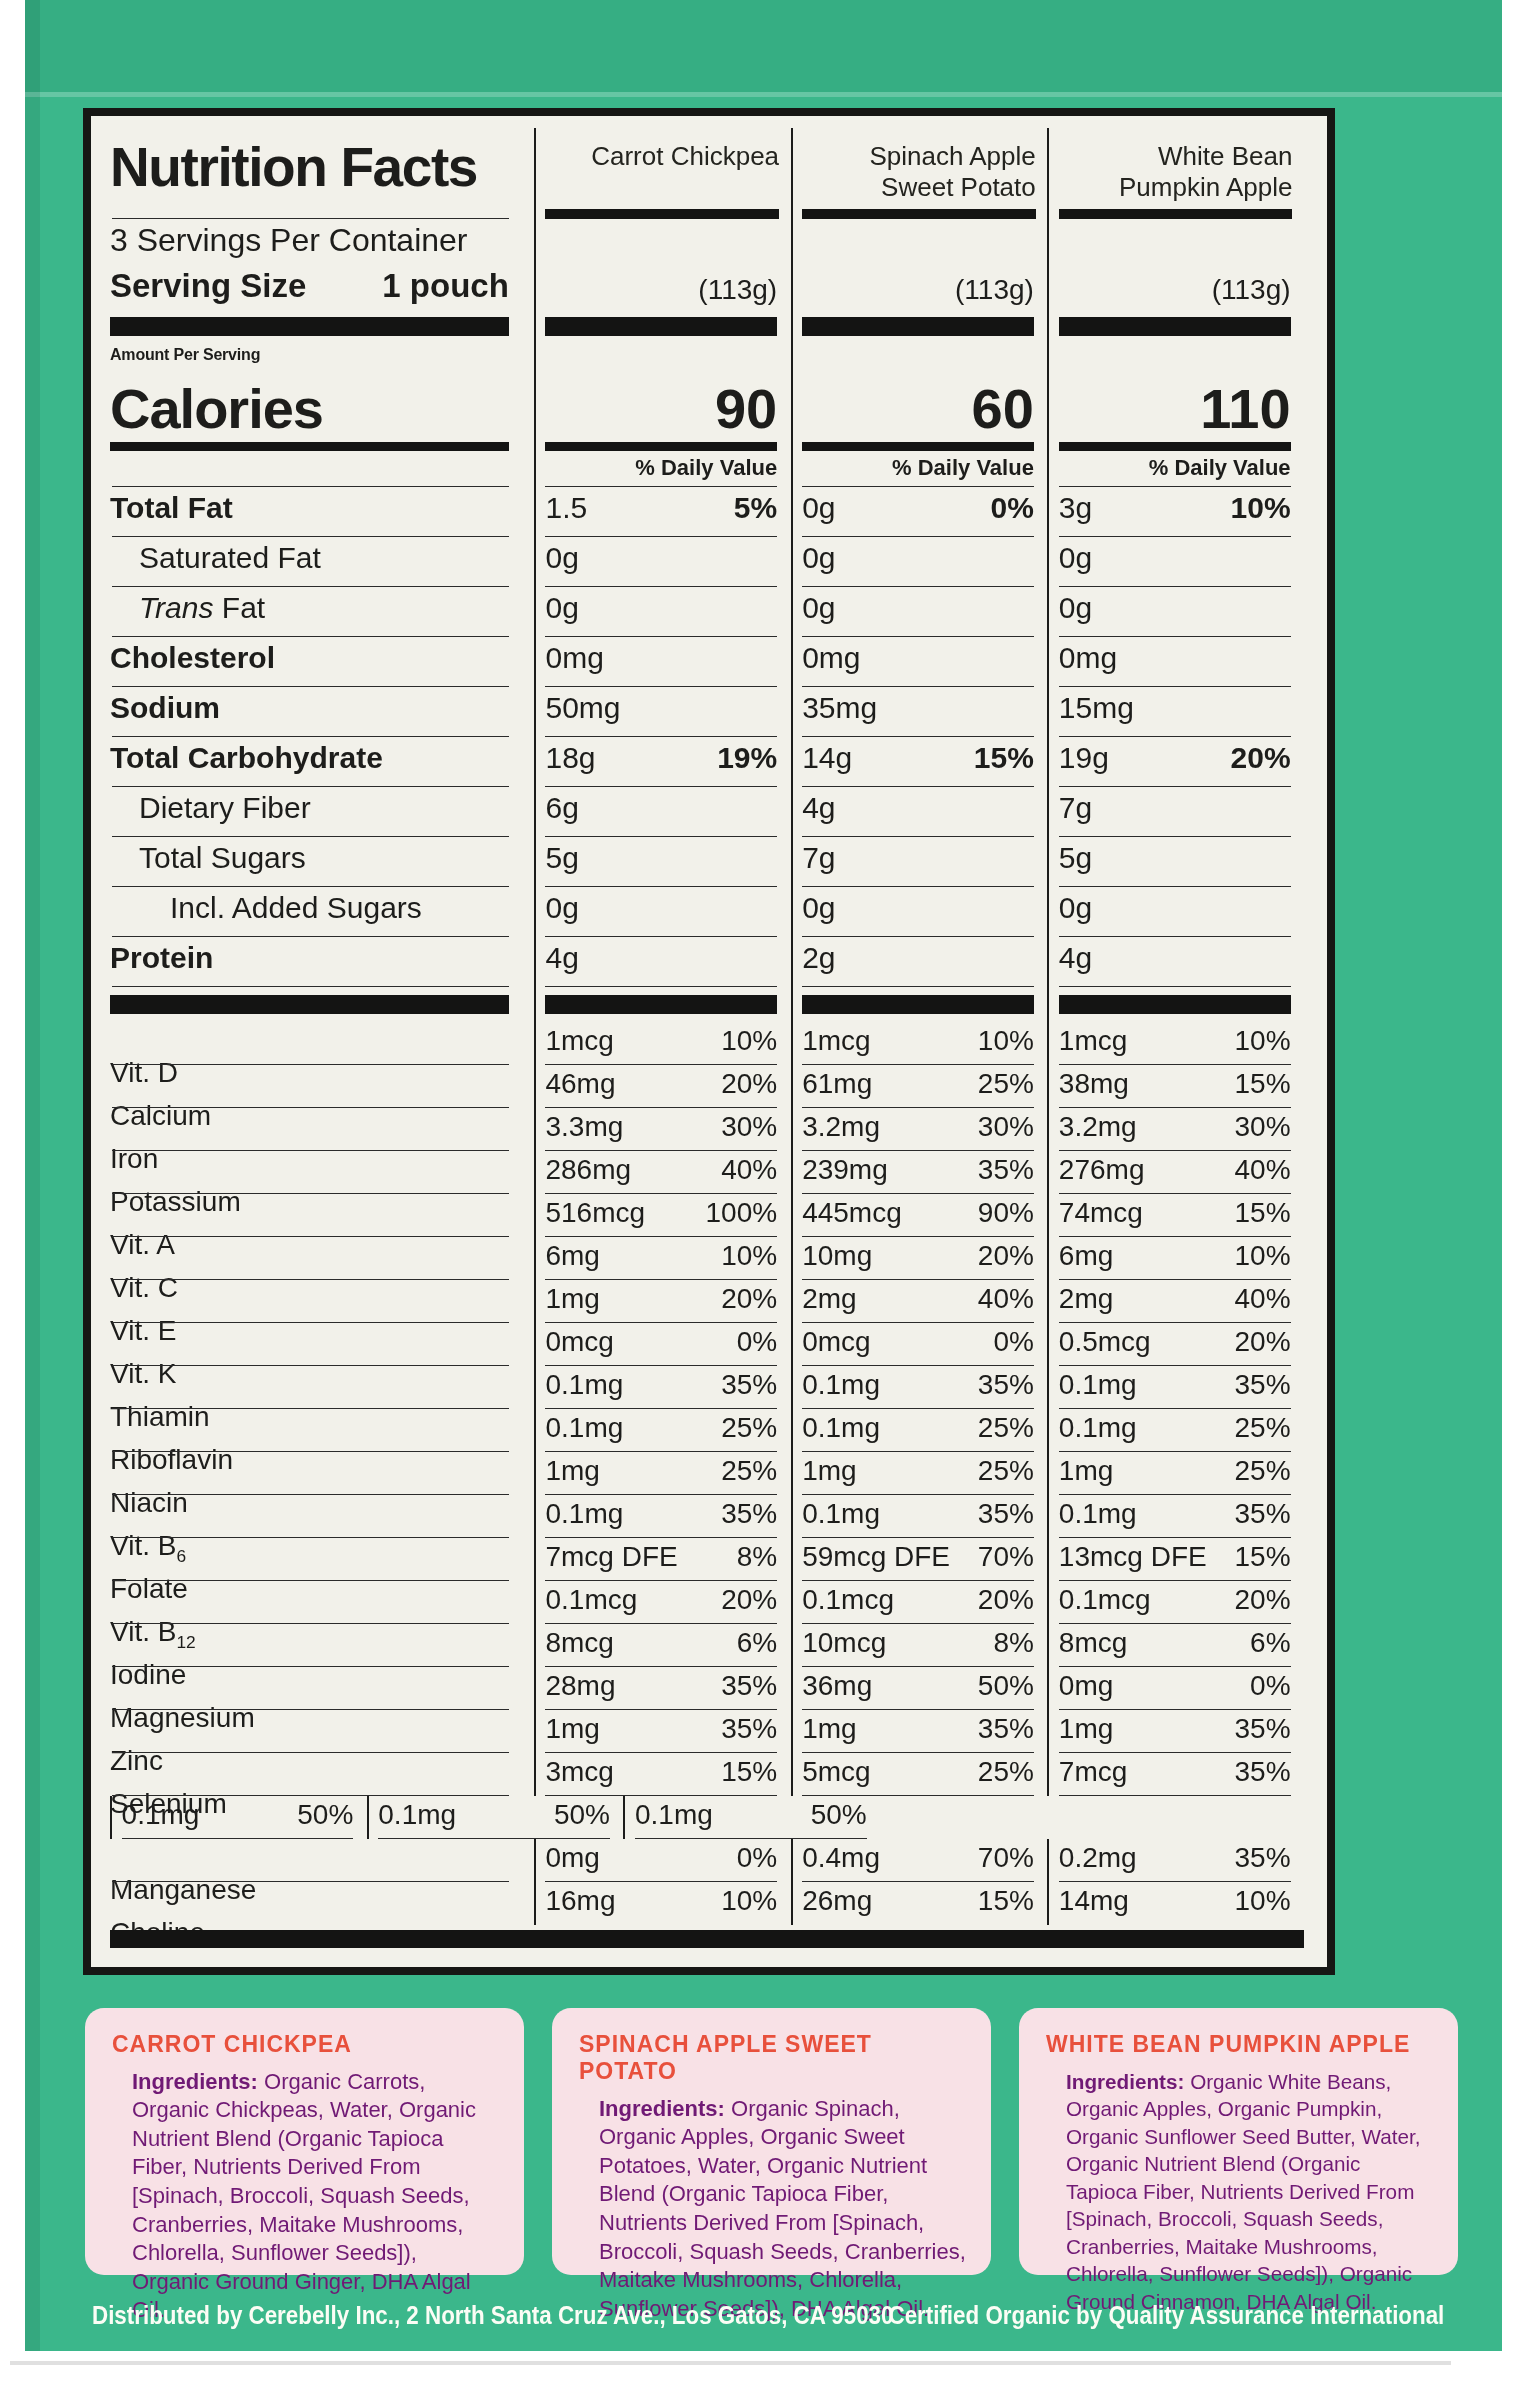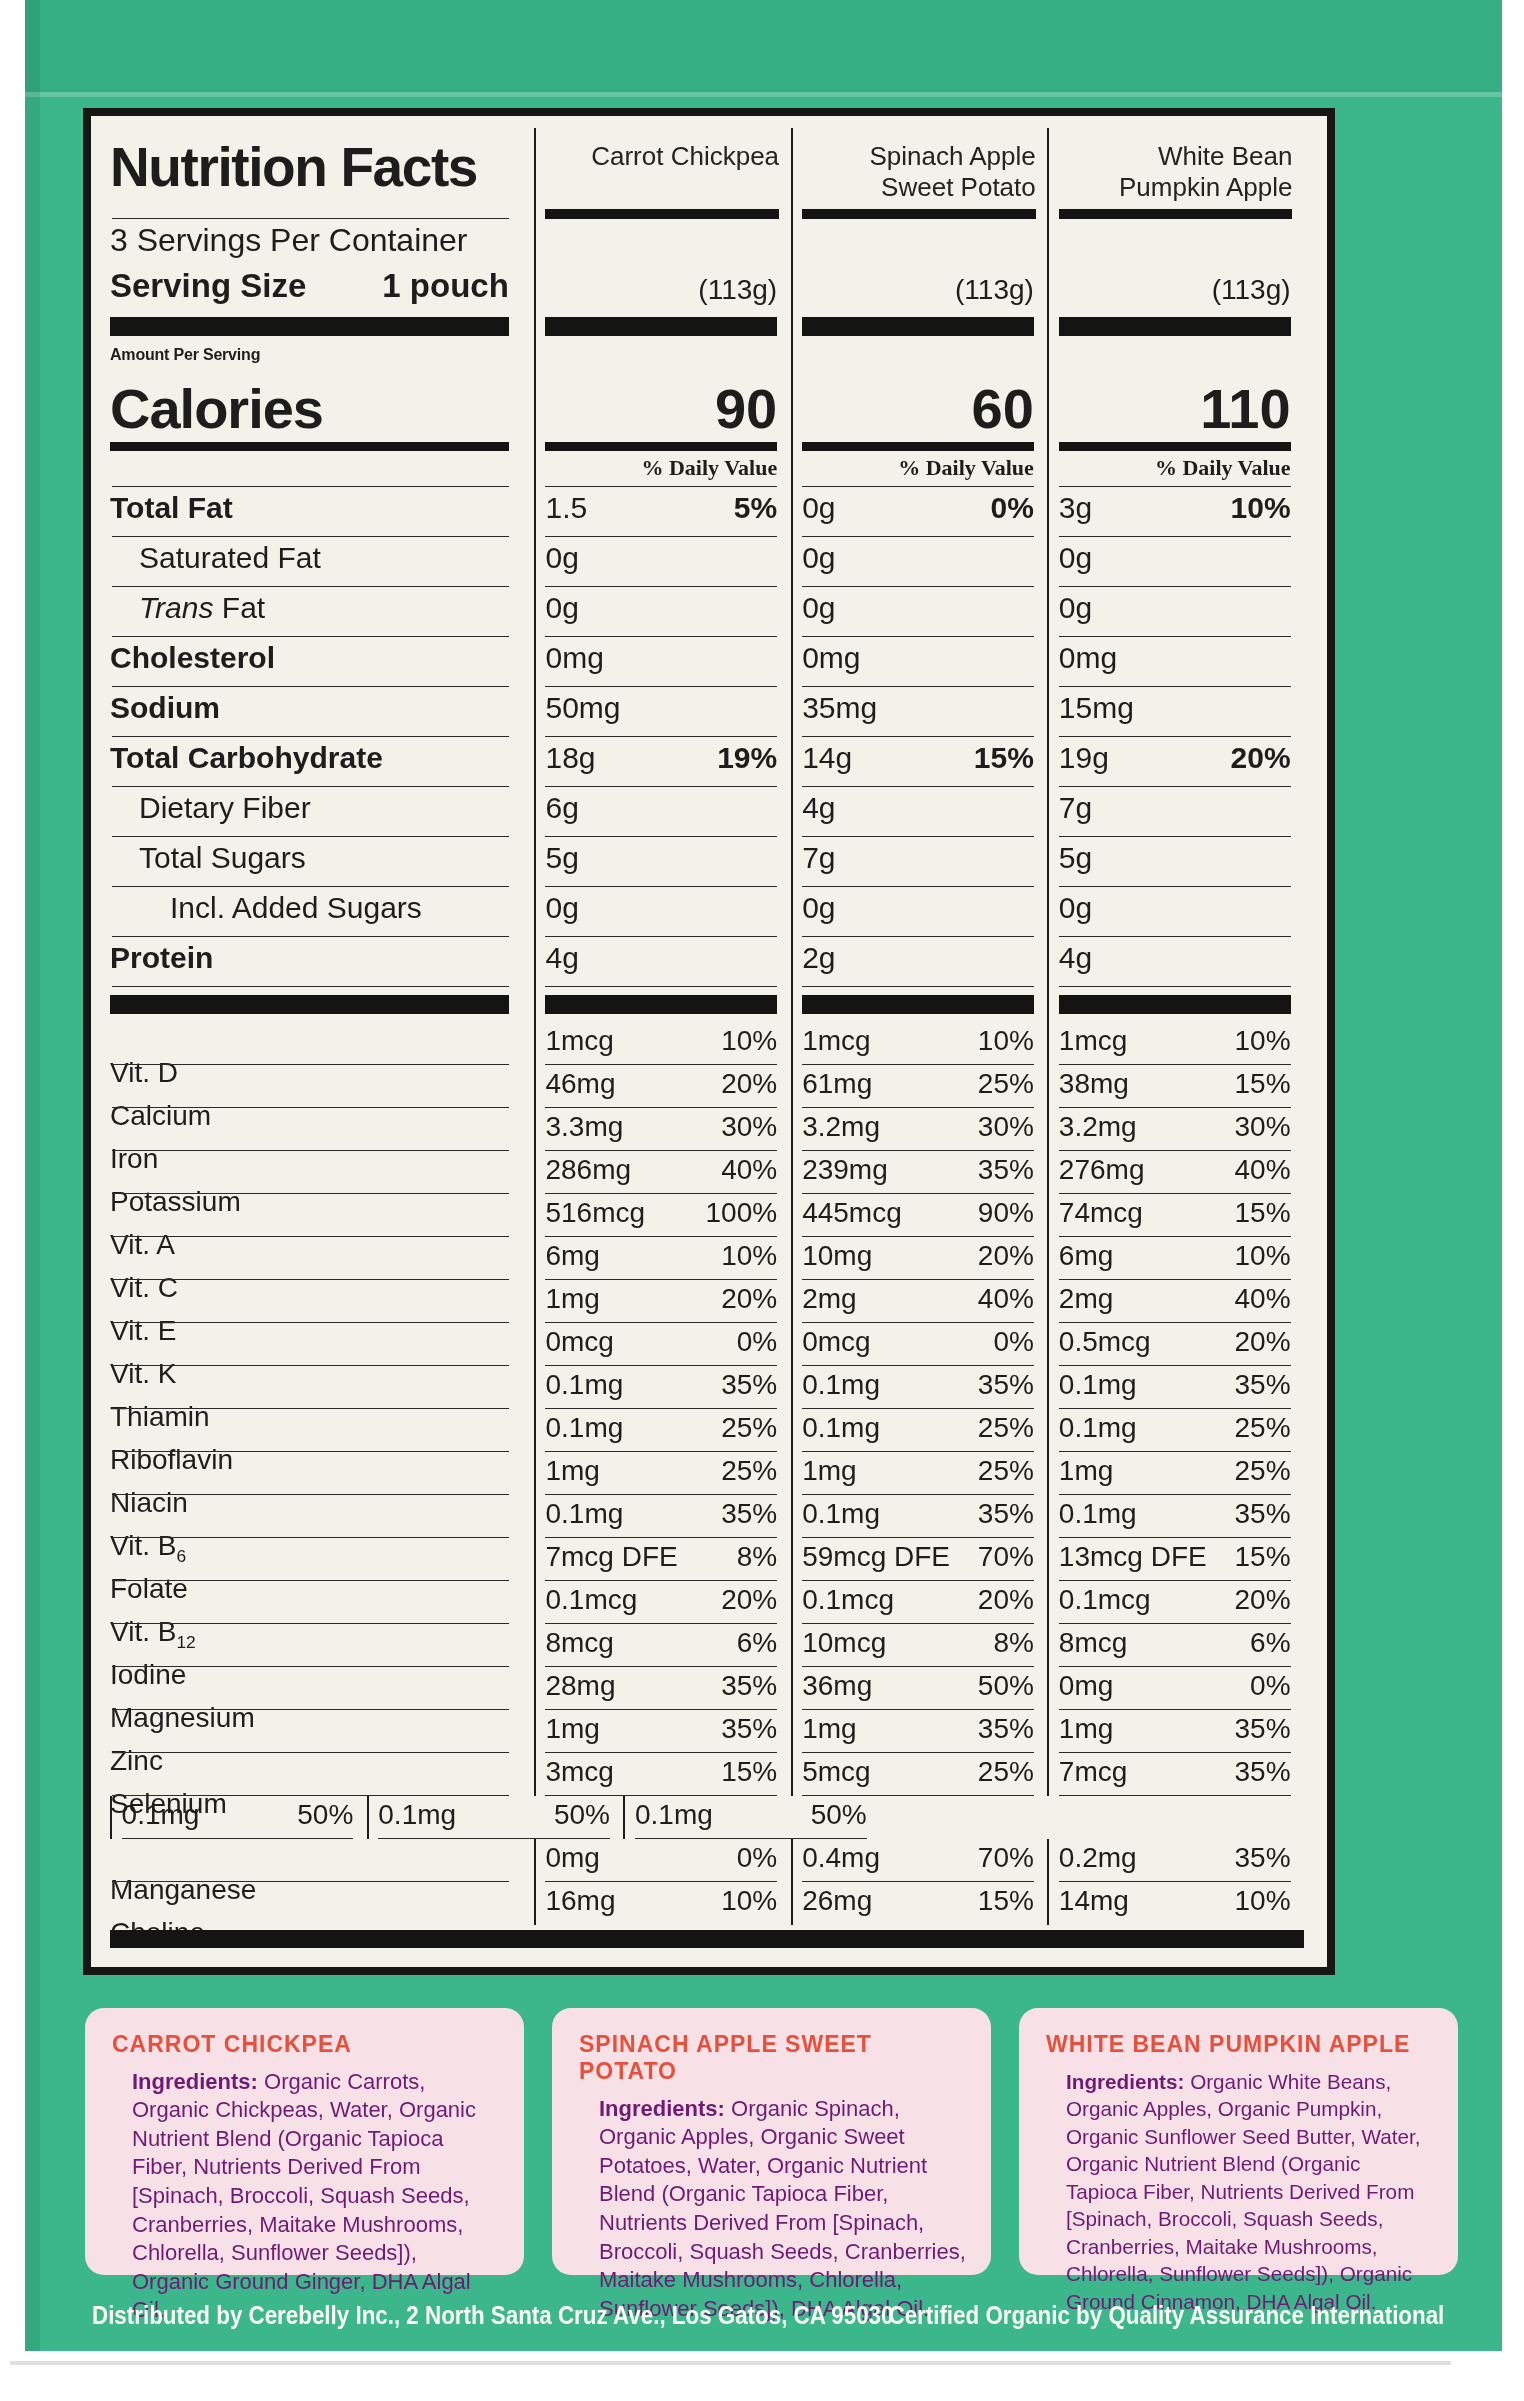--- a/index.html
+++ b/index.html
@@ -36,21 +36,21 @@
   .wt-cell{display:flex;justify-content:flex-end;align-items:flex-end;font-size:28px;padding:0 13.4px 5.8px 0;}
   .bar-cell{display:flex;align-items:center;}
   .bar-cell .bar{height:19px;width:100%;}
   .bar-l{margin-right:25px;} .bar-m{margin:0 13.4px 0 9.6px;}
   .aps{font-size:16px;font-weight:bold;padding-top:5.8px;letter-spacing:-0.2px;}
   .cal-label{font-size:56px;font-weight:bold;letter-spacing:-1px;padding-top:0px;}
   .cal-cell{display:flex;justify-content:flex-end;align-items:flex-start;font-size:56px;font-weight:bold;padding:0 13.4px 0 0;}
   .medbar-wrap{padding-top:1.9px;}
   .medbar{height:8.6px;background:#141413;}
   .mb-l{margin-right:25px;} .mb-v{margin:0 13.4px 0 9.6px;}
-  .dvh{position:absolute;right:13.4px;bottom:5.8px;font-size:22px;font-weight:bold;font-family:Liberation Serif, serif;}
+  .dvh{position:absolute;right:13.4px;bottom:5.8px;font-size:22px;font-weight:bold;}
 
   .labelcell{padding-top:4.8px;font-size:30px;text-decoration:underline;}
   .lbl{display:inline-block;}
   .ind1{padding-left:29px;} .ind2{padding-left:60px;}
   .valcell{display:flex;justify-content:space-between;align-items:flex-start;padding:4.8px 13.4px 0 9.6px;font-size:30px;}
   .valcell .dv{font-weight:normal;}
   .valcell .dvb{font-weight:bold;}
   .micro .labelcell{font-size:28px;padding-top:3.8px;margin-top:32px;}
   .micro .valcell{font-size:28px;padding-top:3.8px;}
   sub{font-size:0.62em;}

